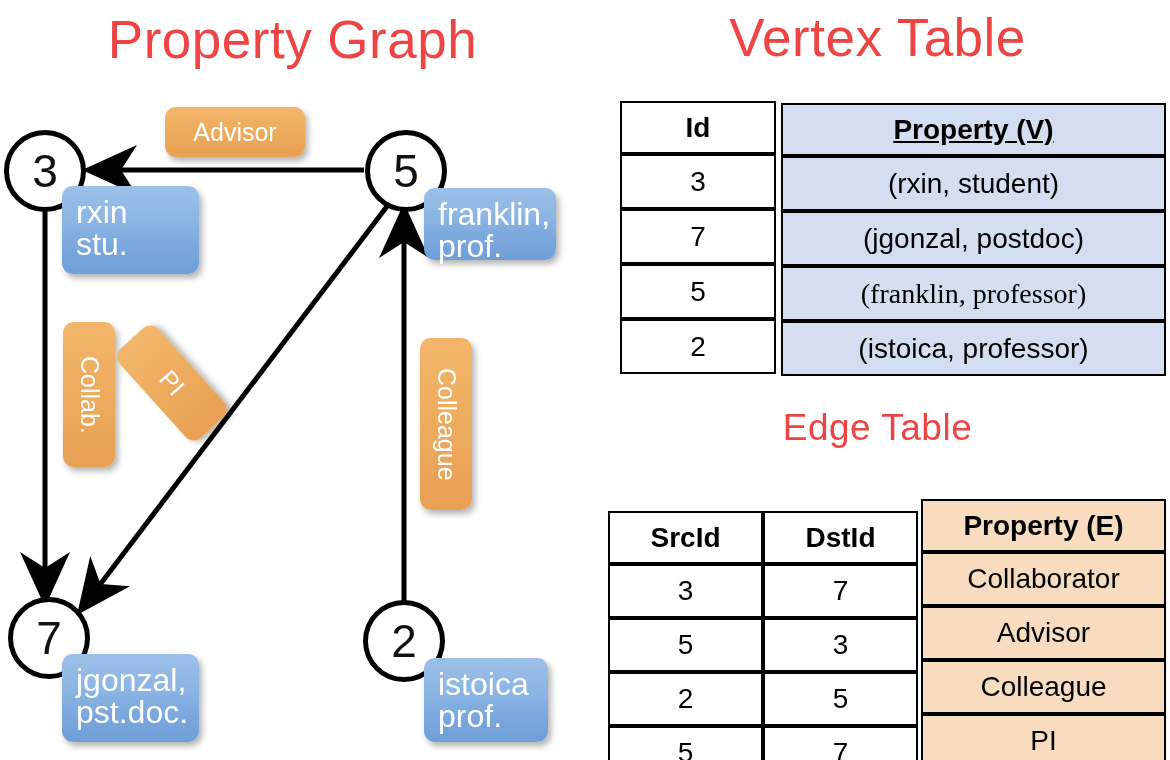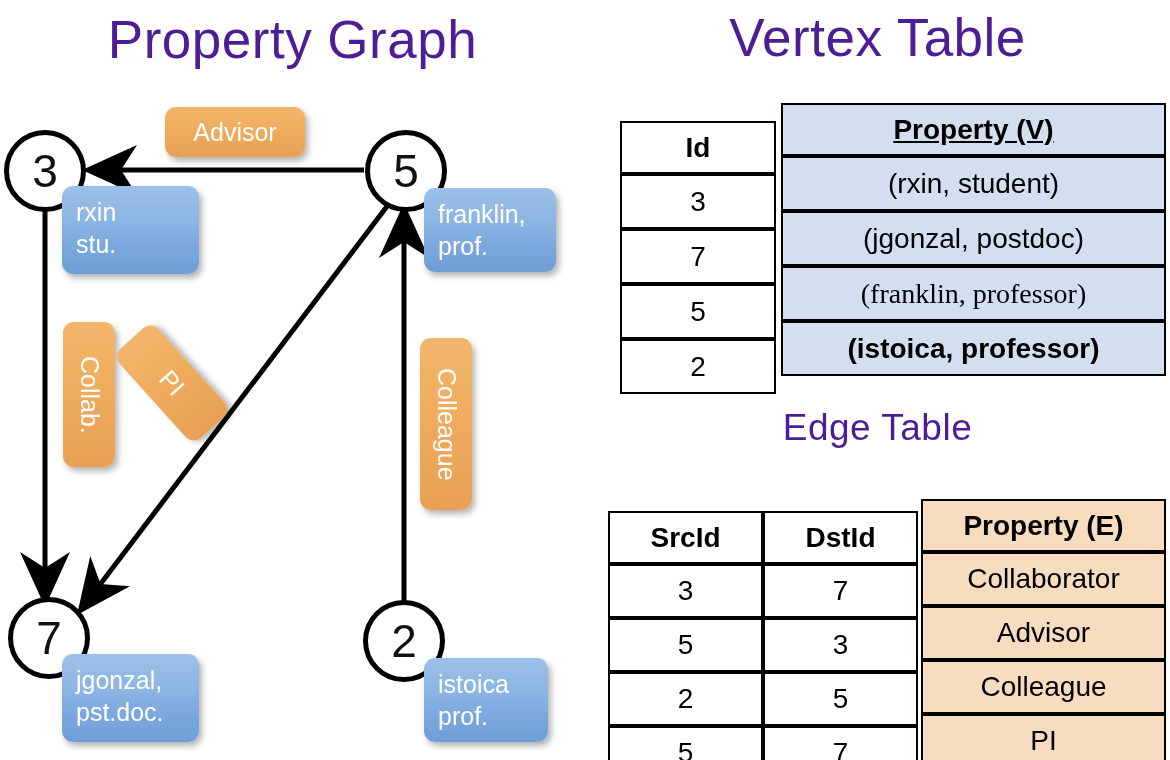--- a/index.html
+++ b/index.html
@@ -8,21 +8,21 @@
     font-family:"Liberation Sans", sans-serif;
     overflow:hidden;position:relative;
   }
   .root{position:absolute;left:0;top:0;width:1170px;height:760px;}
 
   
   .title{
     position:absolute;
     font-family:"Liberation Sans", sans-serif;
     font-weight:400;
-    color:#4c1d95;
+    color:#ef4444;
     white-space:nowrap;
     letter-spacing:0.5px;
   }
   #title-property-graph{left:0;top:10px;width:585px;text-align:center;font-size:53px;line-height:60px;}
   #title-vertex-table{left:585px;top:8px;width:585px;text-align:center;font-size:53px;line-height:60px;}
   #title-edge-table{left:585px;top:398px;width:585px;text-align:center;font-size:37px;line-height:60px;}
 
   
   #graph-panel{position:absolute;left:0;top:0;width:585px;height:760px;}
   #graph-svg{position:absolute;left:0;top:0;}
@@ -34,21 +34,21 @@
     font-size:46px;color:#111;font-family:"Liberation Sans", sans-serif;
     z-index:5;
   }
 
   .vprop{
     position:absolute;
     border-radius:11px;
     background:linear-gradient(180deg,#9cc0e8 0%,#8cb5e3 40%,#7aa7dd 70%,#6f9fd8 100%);
     box-shadow:3px 4px 6px rgba(0,0,0,0.30);
     color:#ffffff;
-    font-size:25px;line-height:32px;
+    font-size:32px;line-height:32px;
     padding:10px 0 10px 14px;
     box-sizing:border-box;
     z-index:8;
     font-family:"Liberation Sans", sans-serif;
   }
 
   .eprop{
     position:absolute;
     border-radius:11px;
     background:linear-gradient(180deg,#f2b66b 0%,#eeac5e 45%,#e8a054 100%);
@@ -117,21 +117,21 @@
     </div>
     <div class="node-circle" style="left:363px;top:600px;width:82px;height:82px;">
       <span>2</span>
     </div>
 
     <div class="vprop" style="left:62px;top:186px;width:137px;height:88px;">
       <div>rxin</div>
       <div>stu.</div>
     </div>
 
-    <div class="vprop" style="left:424px;top:188px;width:132px;height:84px;">
+    <div class="vprop" style="left:424px;top:188px;width:132px;height:72px;">
       <div>franklin,</div>
       <div>prof.</div>
     </div>
 
     <div class="vprop" style="left:62px;top:654px;width:137px;height:88px;">
       <div>jgonzal,</div>
       <div>pst.doc.</div>
     </div>
 
     <div class="vprop" style="left:424px;top:658px;width:124px;height:84px;">
@@ -151,21 +151,21 @@
       <span class="vtext">PI</span>
     </div>
 
     <div class="eprop" style="left:420px;top:338px;width:52px;height:172px;">
       <span class="vtext">Colleague</span>
     </div>
   </div>
 
   <div class="title" id="title-vertex-table">Vertex Table</div>
 
-  <table class="tbl" style="left:592px;top:121px;width:184px;padding-left:28px;">
+  <table class="tbl" style="left:592px;top:101px;width:184px;padding-left:28px;">
     <tbody>
         <tr>
       <th class="hdr white" style="height:53px;">Id</th>
     </tr>
     <tr>
       <td class="cell white" style="height:55px;">3</td>
     </tr>
     <tr>
       <td class="cell white" style="height:55px;">7</td>
     </tr>
@@ -186,21 +186,21 @@
     <tr>
       <td class="cell blue" style="height:55px;">(rxin, student)</td>
     </tr>
     <tr>
       <td class="cell blue" style="height:55px;">(jgonzal, postdoc)</td>
     </tr>
     <tr>
       <td class="cell blue" style="height:55px;font-family:Liberation Serif, serif;">(franklin, professor)</td>
     </tr>
     <tr>
-      <td class="cell blue" style="height:55px;font-weight:bold;">(istoica, professor)</td>
+      <td class="cell blue" style="height:55px;">(istoica, professor)</td>
     </tr>
   </tbody>
     </table>
 
   <div class="title" id="title-edge-table">Edge Table</div>
 
   <table class="tbl" style="left:588px;top:511px;width:330px;padding-left:20px;">
     <tbody>
         <tr>
       <th class="hdr white" style="width:165px;height:53px;">SrcId</th>

